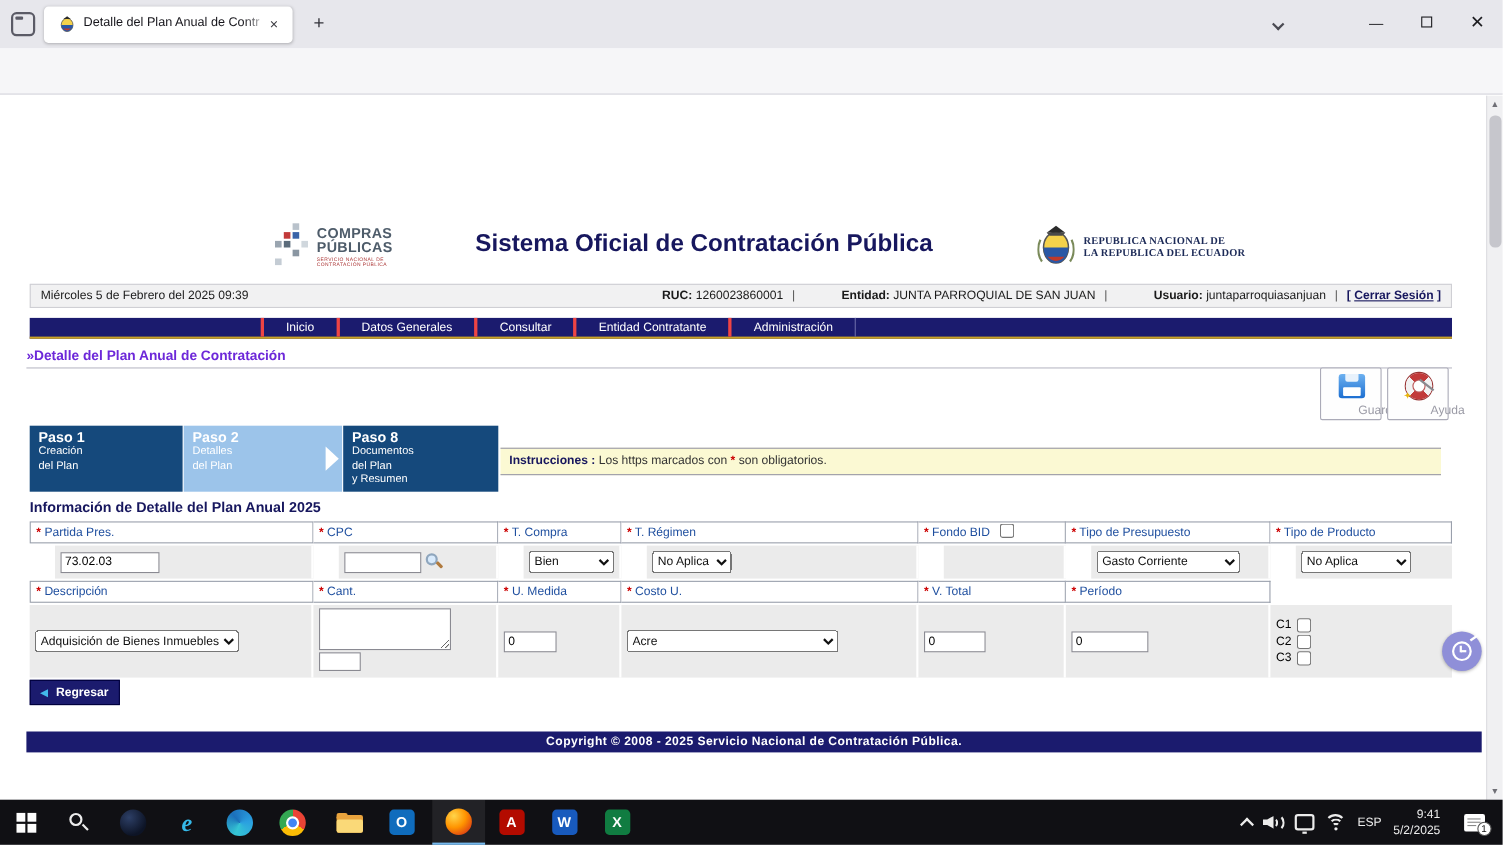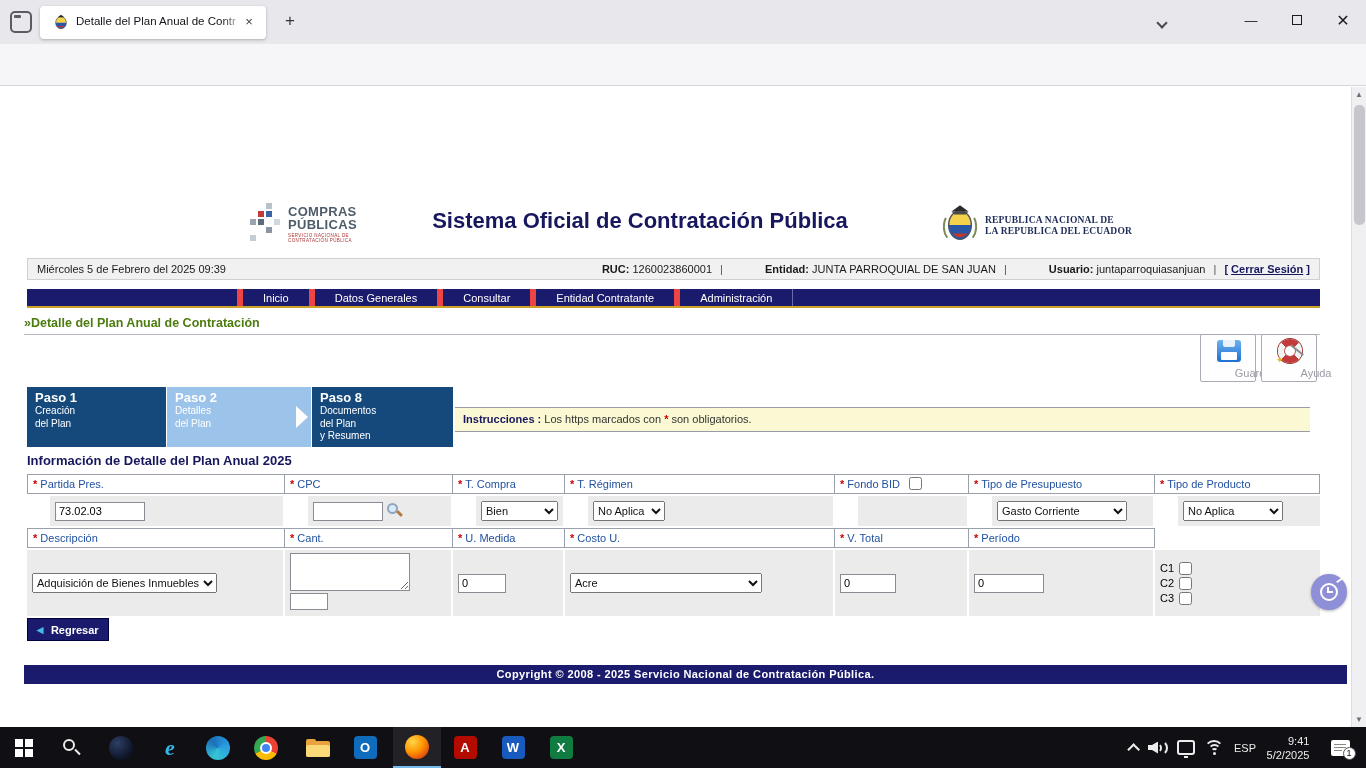--- a/index.html
+++ b/index.html
@@ -53,24 +53,24 @@
 
   
   #infobar { position:absolute; left:27px; top:171px; width:1293px; height:22px; background:#f1f1f2; border:1px solid #cfcfd4; display:flex; align-items:center; justify-content:space-between; font-size:11px; color:#1a1a1a; padding:0 9px; }
   #infobar b { font-weight:bold;padding-left:34px; }
   #infobar .sep { color:#555; margin:0 5px; }
   #logout { color:#17175e; font-weight:bold; }
   #logout u { text-decoration:underline; }
 
   
   #navbar { position:absolute; left:27px; top:202px; width:1293px; height:19px; background:#1b1b6e; border-bottom:2px solid #c9a227; display:flex; color:#fff; font-size:11px; padding-left:210px; }
-  #navbar .item { padding:0 20px; line-height:18px; border-left:6px solid #ef4444; }
+  #navbar .item { padding:0 20px; line-height:18px; border-left:3px solid #ef4444; }
   #navbar .item:last-child { border-right:1px solid #6a6aa8; }
 
-  #breadcrumb { position:absolute; left:24px; top:229px; width:1296px; height:19px; font-size:12.5px; font-weight:bold; color:#4d7c0f; border-bottom:1px solid #b9b9c5; }
+  #breadcrumb { position:absolute; left:24px; top:229px; width:1296px; height:19px; font-size:12.5px; font-weight:bold; color:#6d28d9; border-bottom:1px solid #b9b9c5; }
 
   
   .actbox { position:absolute; top:247px; width:56px; height:48px; border:1px solid #ababb8; border-radius:2px; background:#fefefe; text-align:center; }
   #act-guardar { left:1200px; } #act-ayuda { left:1261px; }
   .actbox .lbl { position:absolute; bottom:2px; width:100%; font-size:11px; color:#9a9aa5; }
   .floppy { position:absolute; left:16px; top:5px; width:24px; height:22px; background:linear-gradient(#6db1f0,#1d6fd1); border-radius:3px; }
   .floppy .shut { position:absolute; left:6px; top:0; width:12px; height:7px; background:#e8f2fc; border-radius:0 0 2px 2px; }
   .floppy .label { position:absolute; left:4px; bottom:2px; width:16px; height:8px; background:#fff; border-radius:1px; }
   .buoy { position:absolute; left:16px; top:4px; width:24px; height:24px; border-radius:50%; background:conic-gradient(#c23a3a 0 45deg,#f2f2f2 45deg 135deg,#c23a3a 135deg 225deg,#f2f2f2 225deg 315deg,#c23a3a 315deg); box-shadow:0 0 0 1px #933; }
   .buoy .hole { position:absolute; left:7px; top:7px; width:10px; height:10px; border-radius:50%; background:#fff; box-shadow:0 0 0 1px #b55; }

